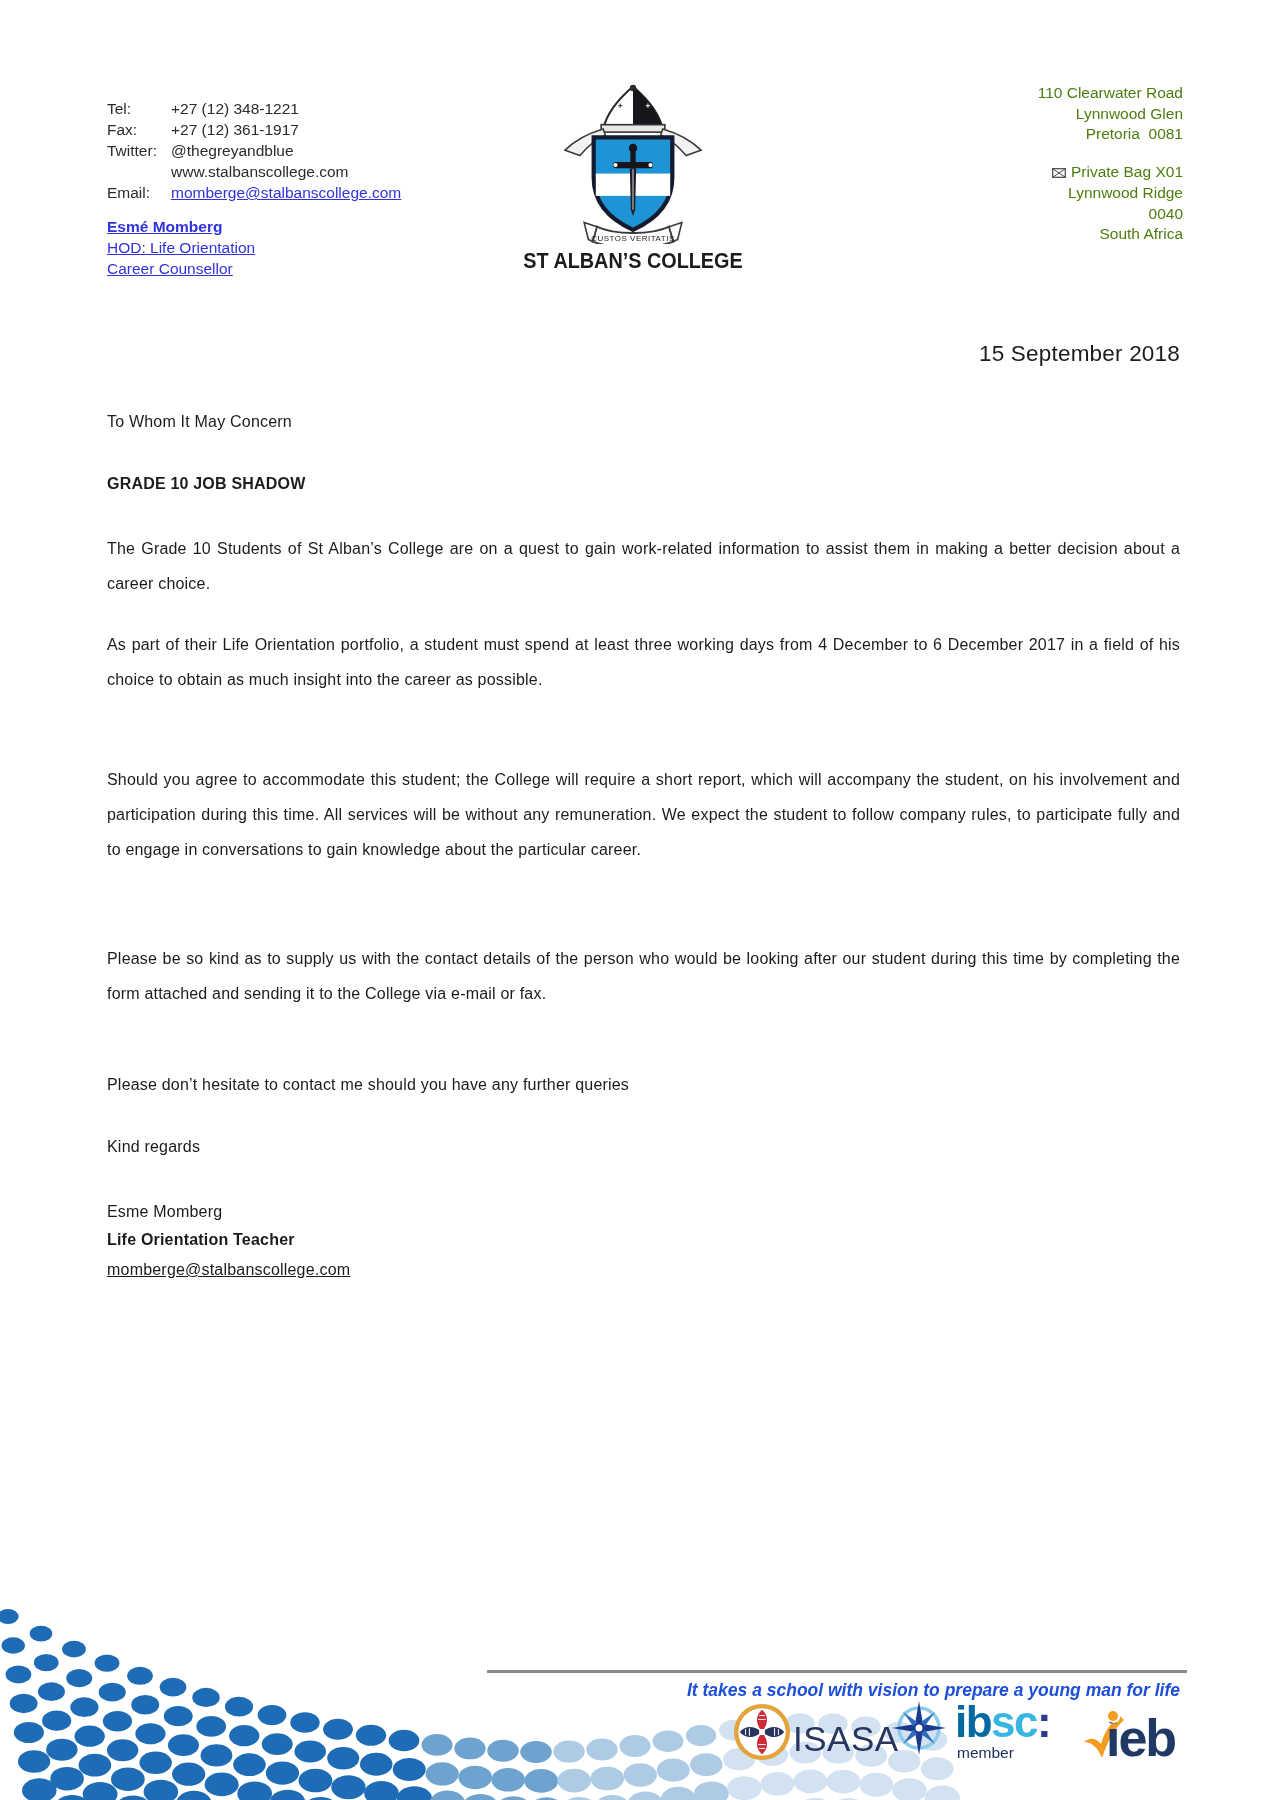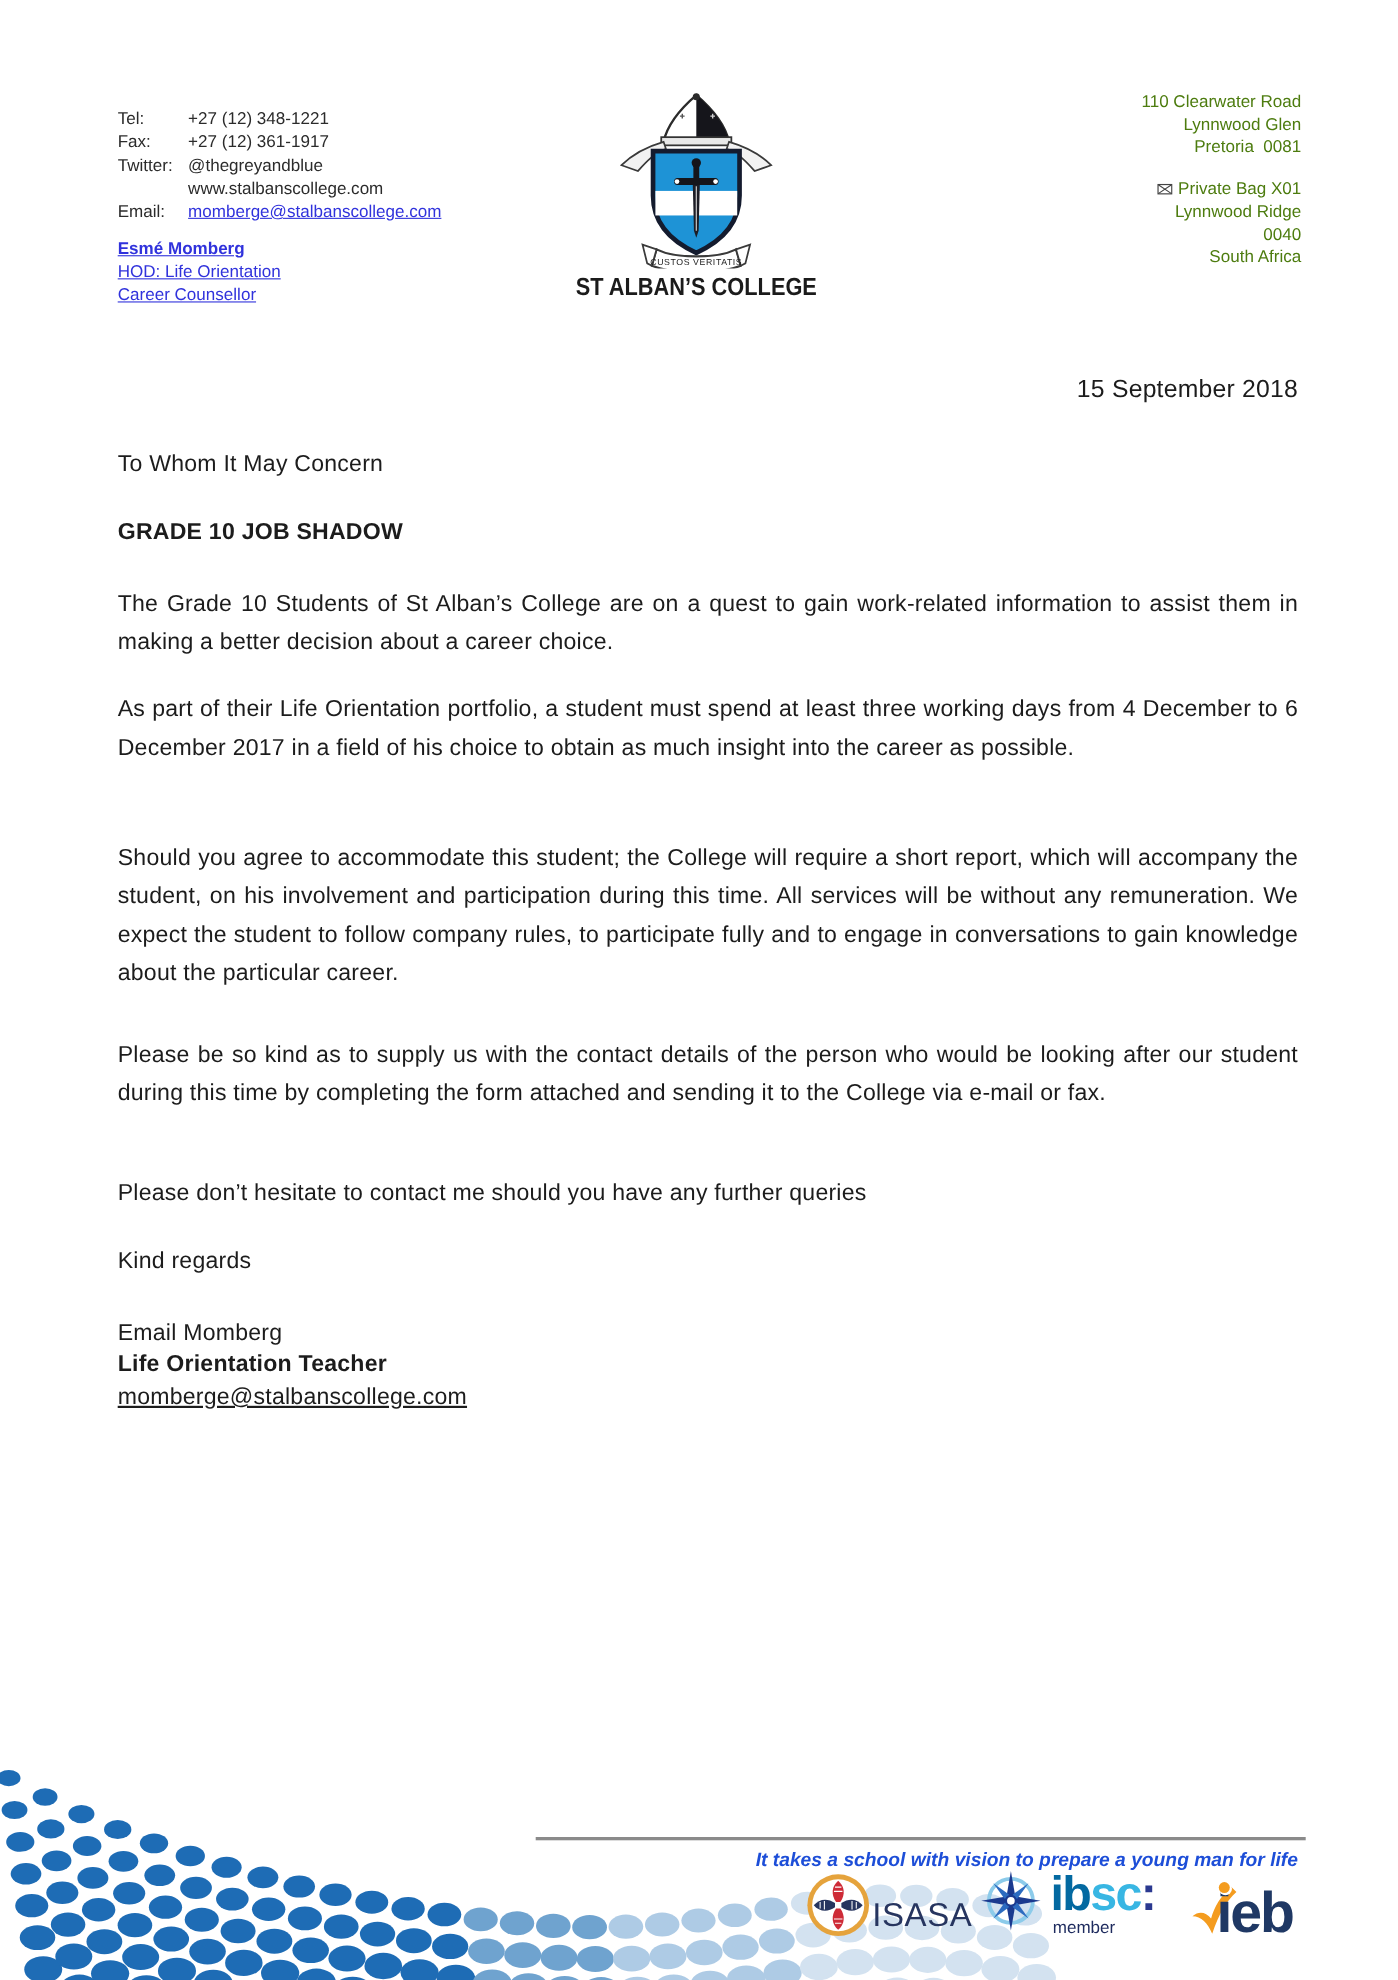--- a/index.html
+++ b/index.html
@@ -21,29 +21,29 @@
   .address .ws{white-space:pre;}
   .env{display:inline-block;vertical-align:-1px;margin-right:5px;}
   
   .crest{left:548px;top:84px;}
   .school-name{
     left:633px;top:248px;transform:translateX(-50%) scaleX(0.88);transform-origin:center;
     font-size:22.5px;font-weight:800;letter-spacing:0px;white-space:nowrap;color:#1b1b1b;
   }
   
   .date{right:91px;top:341px;font-size:22.5px;letter-spacing:0.2px;text-align:right;}
-  .bodytxt{left:107px;width:1073px;font-size:21px;line-height:35px;letter-spacing:0.2px;}
+  .bodytxt{left:107px;width:1073px;font-size:16px;line-height:35px;letter-spacing:0.2px;}
   .just{text-align:justify;}
   .bold{font-weight:bold;}
   .sig-email{text-decoration:underline;color:#1c1c1c;}
   
   .footer-line{left:487px;top:1670px;width:700px;height:3px;background:#8a8a8a;}
   .tagline{left:487px;top:1680px;width:693px;text-align:right;font-size:17.5px;font-weight:bold;font-style:italic;color:#1d4ed8;}
   .isasa{left:733px;top:1703px;display:flex;align-items:flex-end;}
-  .isasa-label{font-size:30px;color:#27355F;letter-spacing:0.5px;margin-left:2px;margin-bottom:2px;}
+  .isasa-label{font-size:35px;color:#27355F;letter-spacing:0.5px;margin-left:2px;margin-bottom:2px;}
   .ibsc{left:891px;top:1700px;display:flex;align-items:flex-start;}
   .ibsc-txt{margin-left:8px;line-height:1;}
   .ibsc-word{font-size:44px;font-weight:bold;letter-spacing:-1.5px;line-height:44px;}
   .ibsc-ib{color:#0369a1;}
   .ibsc-sc{color:#38B6E3;}
   .ibsc-colon{color:#2B3990;}
   .ibsc-member{font-size:15.5px;color:#1E2B5E;margin-top:1px;margin-left:2px;}
   .ieb{left:1082px;top:1700px;}
   #dots{left:0;top:1600px;}
 </style>
@@ -232,21 +232,21 @@
 
 <div class="abs date">15 September 2018</div>
 <div class="abs bodytxt" style="top:404px;">To Whom It May Concern</div>
 <div class="abs bodytxt bold" style="top:466px;">GRADE 10 JOB SHADOW</div>
 <div class="abs bodytxt just" style="top:531px;">The Grade 10 Students of St Alban’s College are on a quest to gain work-related information to assist them in making a better decision about a career choice.</div>
 <div class="abs bodytxt just" style="top:627px;">As part of their Life Orientation portfolio, a student must spend at least three working days from 4 December to 6 December 2017 in a field of his choice to obtain as much insight into the career as possible.</div>
 <div class="abs bodytxt just" style="top:762px;">Should you agree to accommodate this student; the College will require a short report, which will accompany the student, on his involvement and participation during this time. All services will be without any remuneration. We expect the student to follow company rules, to participate fully and to engage in conversations to gain knowledge about the particular career.</div>
 <div class="abs bodytxt just" style="top:941px;">Please be so kind as to supply us with the contact details of the person who would be looking after our student during this time by completing the form attached and sending it to the College via e-mail or fax.</div>
 <div class="abs bodytxt" style="top:1067px;">Please don’t hesitate to contact me should you have any further queries</div>
 <div class="abs bodytxt" style="top:1129px;">Kind regards</div>
-<div class="abs bodytxt" style="top:1194px;">Email Momberg</div>
+<div class="abs bodytxt" style="top:1194px;">Esme Momberg</div>
 <div class="abs bodytxt bold" style="top:1222px;">Life Orientation Teacher</div>
 <div class="abs bodytxt" style="top:1252px;"><a class="sig-email">momberge@stalbanscollege.com</a></div>
 
 <div class="abs footer-line"></div>
 <div class="abs tagline">It takes a school with vision to prepare a young man for life</div>
 
 <div class="abs isasa">
   <svg width="58" height="58" viewBox="0 0 60 60">
     <circle cx="30" cy="30" r="29" fill="#E5A33C"></circle>
     <circle cx="30" cy="30" r="24.5" fill="#ffffff"></circle>

